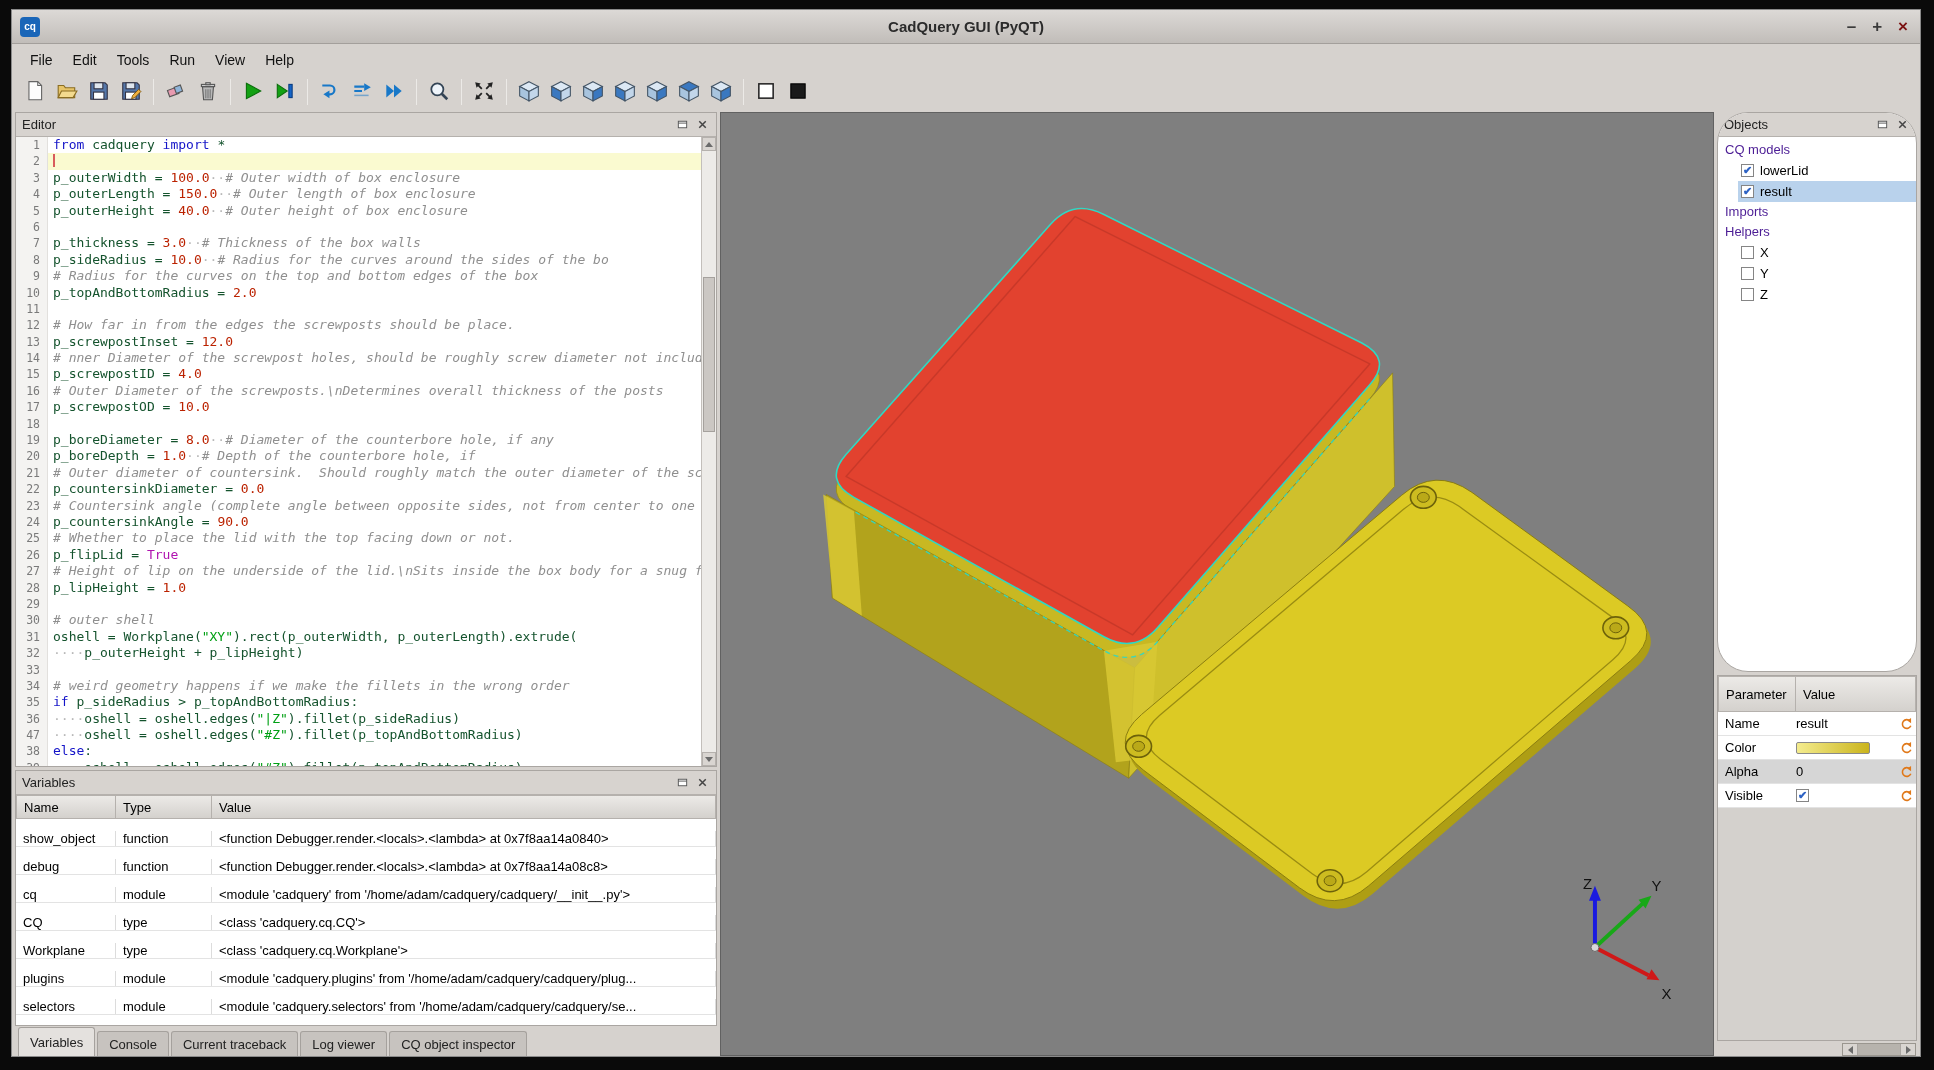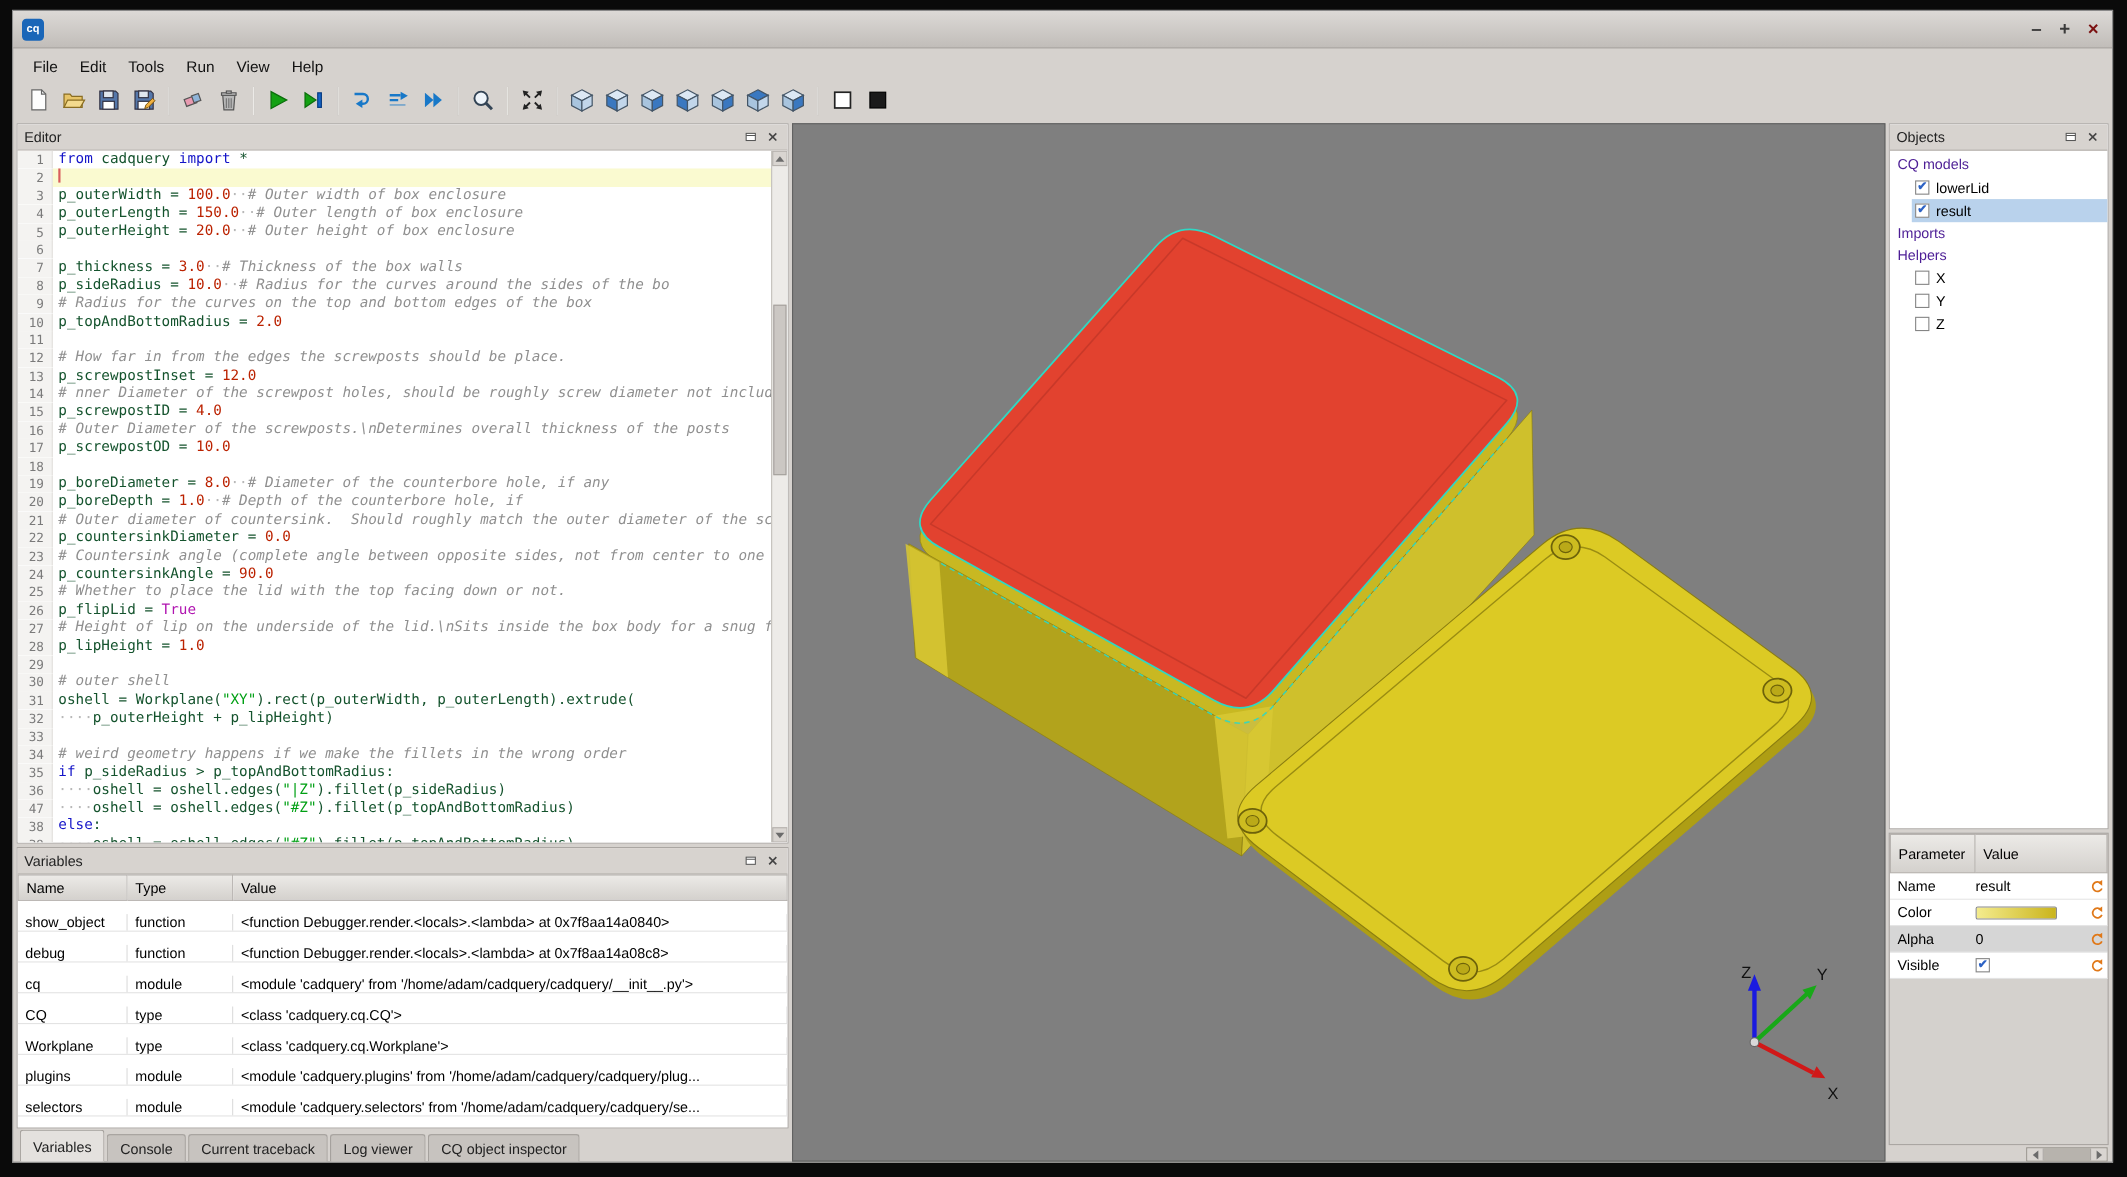--- a/index.html
+++ b/index.html
@@ -69,21 +69,21 @@
   .vt-c { font-size:13px; display:flex; align-items:center; padding:0 7px; white-space:nowrap; overflow:hidden; border-right:1px solid #dcdcdc;margin-top:12px; }
   .w-name{width:100px;flex:none;} .w-type{width:96px;flex:none;} .w-val{flex:1;}
 
   
   .bottom-tabs { height:30px; flex:none; display:flex; align-items:flex-end; gap:2px; padding:0 3px; }
   .tab { height:25px; padding:0 11px; font-size:13px; display:flex; align-items:center;
          background:#c7c3bf; border:1px solid #a5a19d; border-bottom:none; border-radius:3px 3px 0 0; color:#222; }
   .tab.active { height:29px; background:#e4e1de; font-weight:normal; }
 
   
-  .objects-panel { height:642px; flex:none; }
+  .objects-panel { height:560px; flex:none;border-radius:31px; }
   .tree { padding-top:3px; }
   .tree-root { padding:2px 7px 3px 7px; font-size:13px; color:#4c1d95; }
   .tree-item { height:21px; margin-left:20px; display:flex; align-items:center; gap:6px; padding-left:3px; font-size:13px; }
   .tree-item.sel { background:var(--c-sel,#b9d2ec); }
   .cb { width:13px; height:13px; flex:none; background:#fff; border:1px solid #858585; }
   .cb.on::after { content:"✔"; display:block; text-align:center; font-size:11px; line-height:11px; font-weight:bold; color:var(--c-check,#2d62c4); }
 
   
   .param-panel { flex:1; margin-top:3px; min-height:0; background:#d4d1cd; }
   .pt-head { display:flex; flex:none; }
@@ -106,20 +106,21 @@
   .tri-right{width:0;height:0;border-top:4px solid transparent;border-bottom:4px solid transparent;border-left:5px solid #6b6b6b;}
   .ms-thumb { flex:1; background:#b7b3ad; }
 </style>
 </head>
 <body>
 
 <div class="window">
 
   <div class="titlebar">
     <div class="app-logo">cq</div>
+    <div class="title-text">CadQuery GUI (PyQT)</div>
     <div class="win-controls">
       <span class="win-btn">–</span>
       <span class="win-btn">+</span>
       <span class="win-btn close">×</span>
     </div>
   </div>
 
   <div class="menubar" id="menubar">
       <span class="menu-item">File</span>
       <span class="menu-item">Edit</span>
@@ -330,21 +331,21 @@
             <div class="cl">
               <span class="ln">3</span>
               <span class="ct"><span class="tok-tx">p_outerWidth = </span><span class="tok-nu">100.0</span><span class="tok-ws">··</span><span class="tok-cm"># Outer width of box enclosure</span></span>
             </div>
             <div class="cl">
               <span class="ln">4</span>
               <span class="ct"><span class="tok-tx">p_outerLength = </span><span class="tok-nu">150.0</span><span class="tok-ws">··</span><span class="tok-cm"># Outer length of box enclosure</span></span>
             </div>
             <div class="cl">
               <span class="ln">5</span>
-              <span class="ct"><span class="tok-tx">p_outerHeight = </span><span class="tok-nu">20.0</span><span class="tok-ws">··</span><span class="tok-cm"># Outer height of box enclosure</span></span>
+              <span class="ct"><span class="tok-tx">p_outerHeight = </span><span class="tok-nu">40.0</span><span class="tok-ws">··</span><span class="tok-cm"># Outer height of box enclosure</span></span>
             </div>
             <div class="cl">
               <span class="ln">6</span>
               <span class="ct"></span>
             </div>
             <div class="cl">
               <span class="ln">7</span>
               <span class="ct"><span class="tok-tx">p_thickness = </span><span class="tok-nu">3.0</span><span class="tok-ws">··</span><span class="tok-cm"># Thickness of the box walls</span></span>
             </div>
             <div class="cl">

